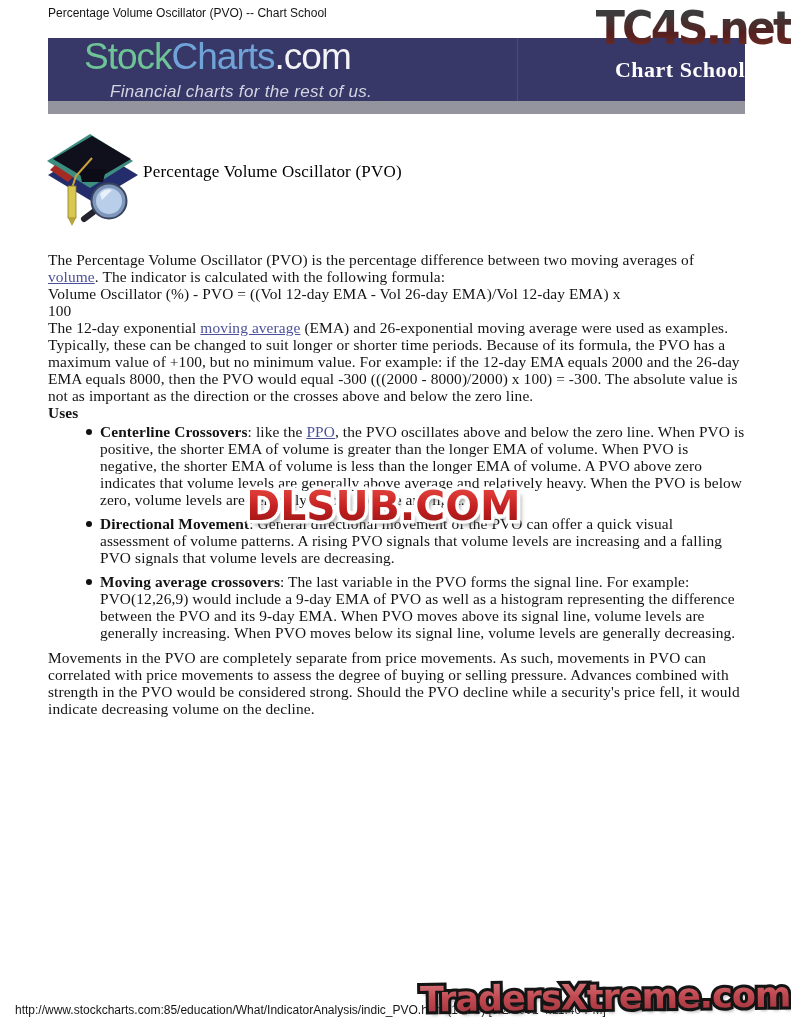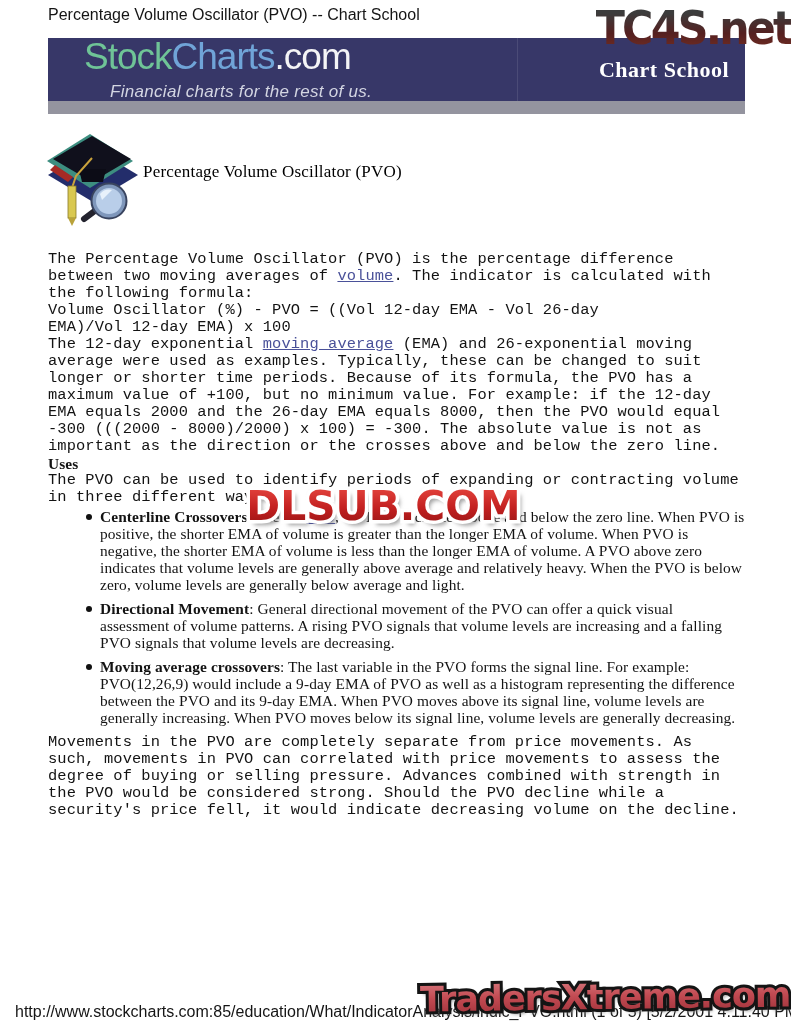--- a/index.html
+++ b/index.html
@@ -3,21 +3,21 @@
 <meta charset="utf-8">
 <style>
   html,body{margin:0;padding:0;}
   body{
     width:791px;height:1024px;position:relative;background:#ffffff;
     overflow:hidden;font-family:"Liberation Serif", serif;color:#111;
   }
   
   .print-line{
     position:absolute;font-family:"Liberation Sans", sans-serif;
-    font-size:16px;color:#151515;white-space:nowrap;
+    font-size:12px;color:#151515;white-space:nowrap;
   }
   #hdr-line{left:48px;top:6px;}
   #ftr-line{left:15px;top:1003px;}
 
   
   .wm-tc4s{
     position:absolute;right:0;top:5px;
     font-family:"DejaVu Sans", sans-serif;font-weight:bold;
     font-size:46px;letter-spacing:-3px;line-height:1;
     transform:scaleX(0.93);transform-origin:100% 0;
@@ -37,40 +37,40 @@
   .logo{position:absolute;left:36px;top:0;font-family:"Liberation Sans", sans-serif;
         font-size:37px;letter-spacing:-1px;line-height:1;white-space:nowrap;}
   .logo .l-stock{color:#6fc497;}
   .logo .l-charts{color:#70a4d8;}
   .logo .l-com{color:#f4f4f6;}
   .tagline{
     position:absolute;left:62px;top:44px;font-family:"Liberation Sans", sans-serif;
     font-style:italic;font-size:17px;color:#d3d5e2;letter-spacing:0.3px;white-space:nowrap;
   }
   .banner-right-title{
-    position:absolute;right:16px;top:19px;
+    position:absolute;right:0;top:19px;
     font-family:"Liberation Serif", serif;font-weight:bold;font-size:22px;
     color:#ffffff;letter-spacing:0.5px;white-space:nowrap;text-align:center;
   }
   .gray-bar{position:absolute;left:48px;top:101px;width:697px;height:13px;background:#94949f;}
 
   
   .cap-icon{position:absolute;left:46px;top:126px;width:94px;height:102px;}
   .page-title{
     position:absolute;left:143px;top:151px;
     font-family:"Liberation Serif", serif;font-weight:normal;font-size:17px;
     color:#000;white-space:nowrap;letter-spacing:0.2px;
   }
 
   
   .content{
     position:absolute;left:48px;top:251px;width:700px;
     font-size:15.4px;line-height:17px;color:#131313;letter-spacing:0.1px;
   }
-  .content p{margin:0;font-family:Liberation Mono, monospace;}
+  .content p{margin:0;}
   .p-intro{margin-bottom:8px;}
   .formula{margin:0 0 7px 49px;width:592px;}
   .p-ema{margin-bottom:12px;}
   .uses-block{margin-bottom:1px;}
   .uses-h{font-weight:bold;}
   a.doc-link{color:#4a5199;text-decoration:underline;}
   ul.uses-list{list-style:none;margin:2px 0 0 0;padding:0 0 0 52px;}
   ul.uses-list li{position:relative;margin:0 0 7px 0;width:645px;}
   ul.uses-list li:last-child{margin-bottom:8px;}
   ul.uses-list li::before{
@@ -154,21 +154,20 @@
 
 <div class="content">
   <p class="p-intro"><span>The Percentage Volume Oscillator (PVO) is the percentage difference between two moving averages of </span><a href="#" class="doc-link">volume</a><span>. The indicator is calculated with the following formula:</span></p>
 
   <p class="formula">Volume Oscillator (%) - PVO = ((Vol 12-day EMA - Vol 26-day EMA)/Vol 12-day EMA) x 100</p>
 
   <p class="p-ema"><span>The 12-day exponential </span><a href="#" class="doc-link">moving average</a><span> (EMA) and 26-exponential moving average were used as examples. Typically, these can be changed to suit longer or shorter time periods. Because of its formula, the PVO has a maximum value of +100, but no minimum value. For example: if the 12-day EMA equals 2000 and the 26-day EMA equals 8000, then the PVO would equal -300 (((2000 - 8000)/2000) x 100) = -300. The absolute value is not as important as the direction or the crosses above and below the zero line.</span></p>
 
   <div class="uses-block">
     <div class="uses-h">Uses</div>
-    <p>The PVO can be used to identify periods of expanding or contracting volume in three different ways:</p>
   </div>
 
   <ul class="uses-list">
     <li><span class="li-term">Centerline Crossovers</span><span>: like the </span><a href="#" class="doc-link">PPO</a><span>, the PVO oscillates above and below the zero line. When PVO is positive, the shorter EMA of volume is greater than the longer EMA of volume. When PVO is negative, the shorter EMA of volume is less than the longer EMA of volume. A PVO above zero indicates that volume levels are generally above average and relatively heavy. When the PVO is below zero, volume levels are generally below average and light.</span></li>
     <li><span class="li-term">Directional Movement</span><span>: General directional movement of the PVO can offer a quick visual assessment of volume patterns. A rising PVO signals that volume levels are increasing and a falling PVO signals that volume levels are decreasing.</span></li>
     <li><span class="li-term">Moving average crossovers</span><span>: The last variable in the PVO forms the signal line. For example: PVO(12,26,9) would include a 9-day EMA of PVO as well as a histogram representing the difference between the PVO and its 9-day EMA. When PVO moves above its signal line, volume levels are generally increasing. When PVO moves below its signal line, volume levels are generally decreasing.</span></li>
   </ul>
 
   <p class="p-close">Movements in the PVO are completely separate from price movements. As such, movements in PVO can correlated with price movements to assess the degree of buying or selling pressure. Advances combined with strength in the PVO would be considered strong. Should the PVO decline while a security's price fell, it would indicate decreasing volume on the decline.</p>
 </div>

